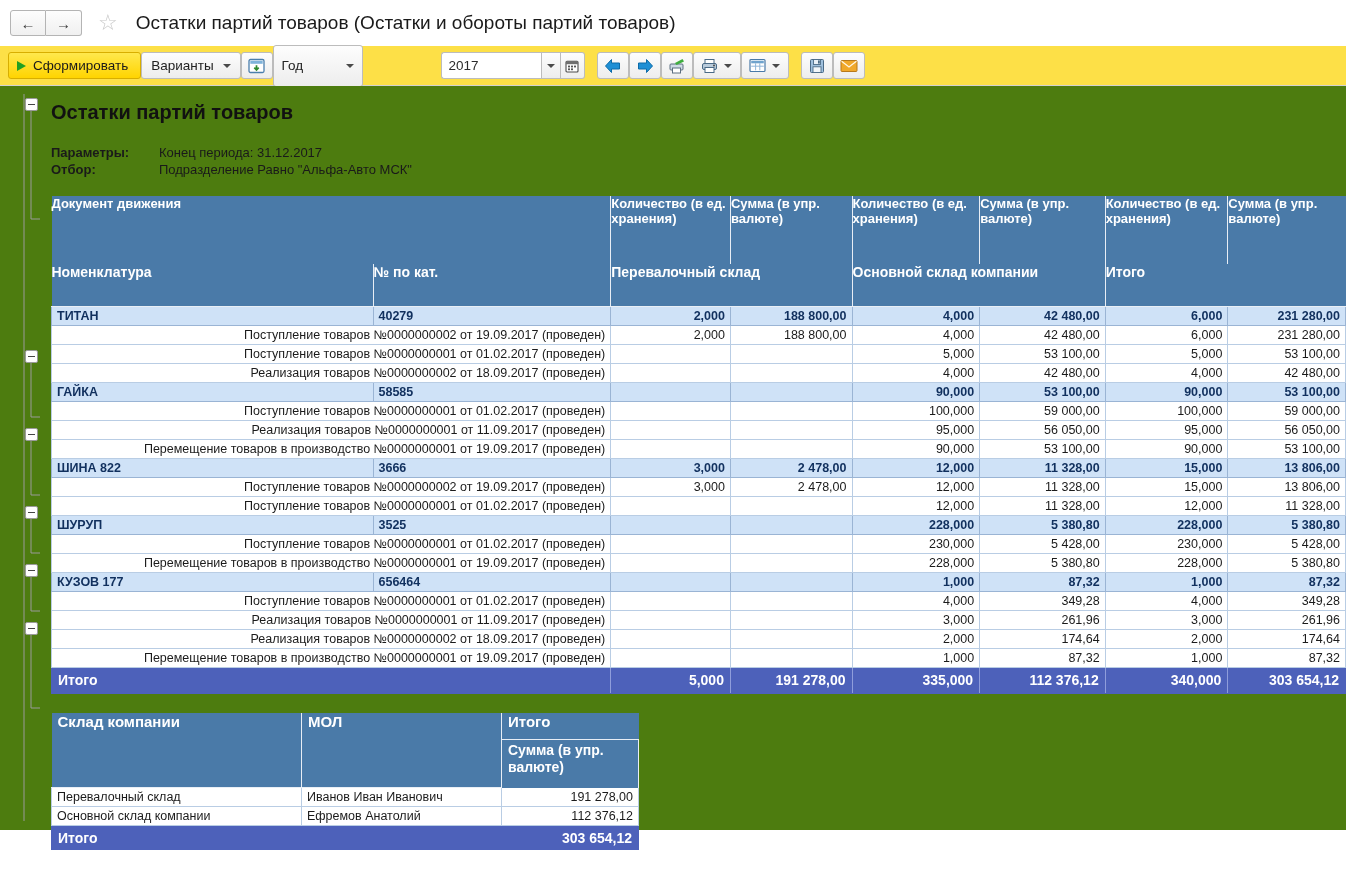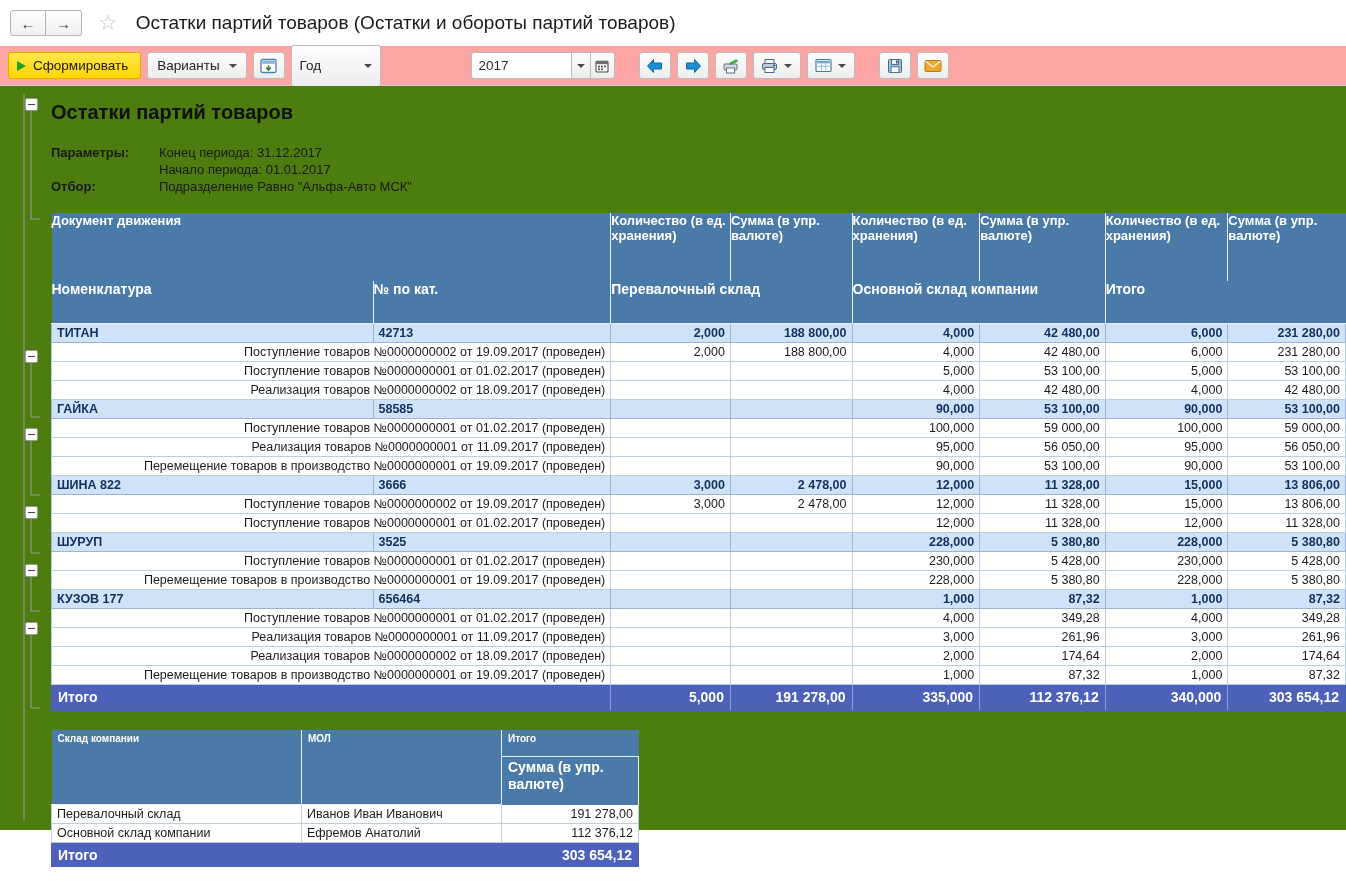--- a/index.html
+++ b/index.html
@@ -43,22 +43,21 @@
     color: #1a1a1a;
     white-space: nowrap;
   }
 
   
   .toolbar {
     height: 40px;
     display: flex;
     align-items: center;
     padding-left: 8px;
-    gap: 6px;
-    background: #fca5a5;
+    background: #fde047;
     border-bottom: 1px solid #d2d2d2;
   }
   .btn-generate {
     height: 27px;
     padding: 0 12px 0 8px;
     background: linear-gradient(to bottom, #ffe84d 0%, #ffd400 100%);
     border: 1px solid #d8ae00;
     border-radius: 3px;
     display: flex; align-items: center; gap: 7px;
     font-size: 13.5px; color: #1a1a1a;
@@ -266,21 +265,21 @@
   table.rep2 {
     border-collapse: collapse;
     table-layout: fixed;
     margin-top: 19px;
     font-size: 12.5px;
   }
   table.rep2 .h {
     background: #4a7aa8;
     color: #fff;
     font-weight: bold;
-    font-size: 10px;
+    font-size: 15px;
     text-align: left;
     vertical-align: top;
     padding: 0 6px;
     border-right: 1px solid #e8eef5;
     border-bottom: 1px solid #e8eef5;
     line-height: 17px;
   }
   table.rep2 .h.last { border-right: none; }
   table.rep2 .h2 {
     background: #4a7aa8;
@@ -478,24 +477,20 @@
   </div>
 
   <div class="content">
 
     <div class="rep-title">Остатки партий товаров</div>
 
     <div class="params">
       <div class="params-row">
         <div class="params-label">Параметры:</div>
         <div>Конец периода: 31.12.2017</div>
-      </div>
-      <div class="params-row">
-        <div class="params-label"></div>
-        <div>Начало периода: 01.01.2017</div>
       </div>
       <div class="params-row">
         <div class="params-label">Отбор:</div>
         <div>Подразделение Равно "Альфа-Авто МСК"</div>
       </div>
     </div>
 
     <table class="rep">
       <colgroup>
         <col style="width:323px">
@@ -521,21 +516,21 @@
           <th class="hdr" rowspan="1" style="height:42px">Номенклатура</th>
           <th class="hdr">№ по кат.</th>
           <th class="hdr" colspan="2">Перевалочный склад</th>
           <th class="hdr" colspan="2">Основной склад компании</th>
           <th class="hdr last" colspan="2">Итого</th>
         </tr>
       </thead>
       <tbody>
           <tr class="grp">
             <td class="">ТИТАН</td>
-            <td class="">42713</td>
+            <td class="">40279</td>
             <td class="num">2,000</td>
             <td class="num">188 800,00</td>
             <td class="num">4,000</td>
             <td class="num">42 480,00</td>
             <td class="num">6,000</td>
             <td class="num">231 280,00</td>
           </tr>
           <tr class="det">
             <td class="indent" colspan="2">Поступление товаров №0000000002 от 19.09.2017 (проведен)</td>
             <td class="num">2,000</td>

